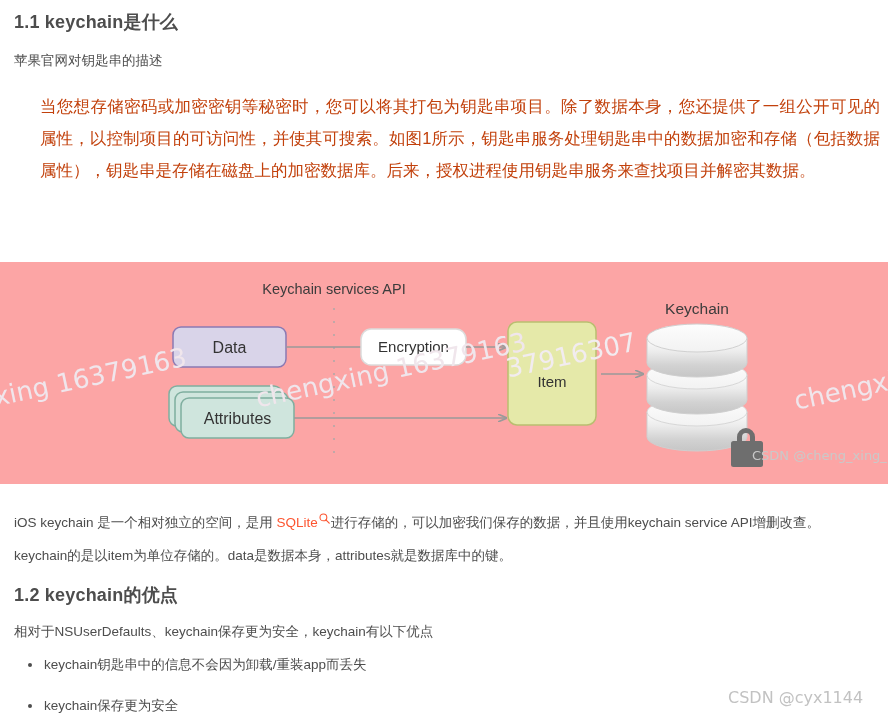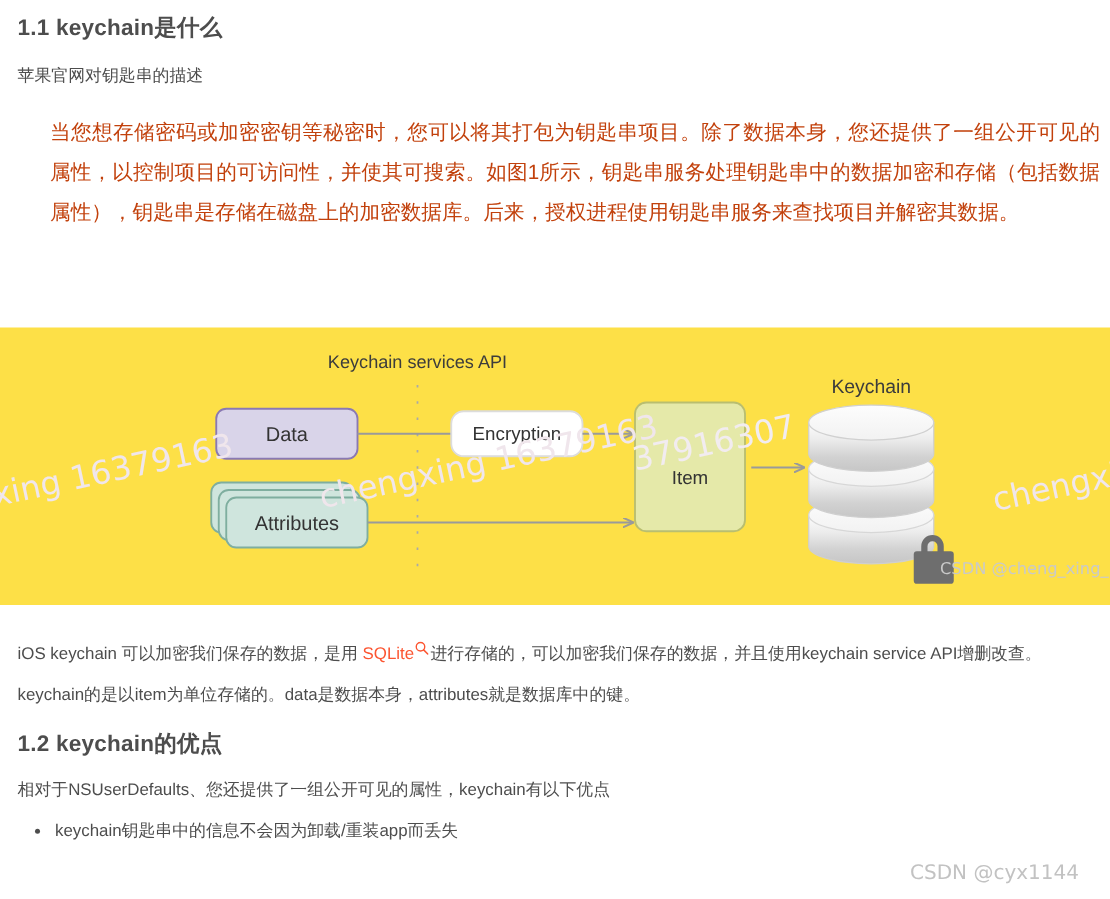--- a/index.html
+++ b/index.html
@@ -111,21 +111,21 @@
     background: #4d4d4d;
   }
 
   
   .figure {
     position: absolute;
     left: 0px;
     top: 262px;
     width: 888px;
     height: 222px;
-    background: #fde047;
+    background: #fca5a5;
   }
   .figure svg { display: block; }
 
   
   .wm {
     position: absolute;
     color: #f0e6ec;
     font-size: 26px;
     font-family: "DejaVu Sans", sans-serif;
     white-space: nowrap;
@@ -233,31 +233,32 @@
     </svg>
   </div>
 
   <div class="wm" id="wm-left">xing 16379163</div>
   <div class="wm" id="wm-mid">chengxing 16379163</div>
   <div class="wm" id="wm-item">37916307</div>
   <div class="wm" id="wm-right">chengxing</div>
   <div class="csdn-tag" id="csdn-fig">CSDN @cheng_xing_</div>
 
   <div class="body-text" id="para-ios">
-    <span>iOS keychain 可以加密我们保存的数据，是用 </span><a class="link-sqlite" href="#"><span>SQLite</span></a><span class="link-icon"><svg width="11" height="11" viewBox="0 0 11 11">
+    <span>iOS keychain 是一个相对独立的空间，是用 </span><a class="link-sqlite" href="#"><span>SQLite</span></a><span class="link-icon"><svg width="11" height="11" viewBox="0 0 11 11">
             <circle cx="4.4" cy="4.4" r="3.4" fill="none" stroke="#fc5531" stroke-width="1.1"></circle>
             <line x1="6.9" y1="6.9" x2="10.2" y2="10.2" stroke="#fc5531" stroke-width="1.2" stroke-linecap="round"></line>
           </svg></span><span>进行存储的，可以加密我们保存的数据，并且使用keychain service API增删改查。</span>
   </div>
 
   <div class="body-text" id="para-item">keychain的是以item为单位存储的。data是数据本身，attributes就是数据库中的键。</div>
 
   <div class="h2" id="heading-1-2">1.2 keychain的优点</div>
 
-  <div class="body-text" id="para-compare">相对于NSUserDefaults、您还提供了一组公开可见的属性，keychain有以下优点</div>
+  <div class="body-text" id="para-compare">相对于NSUserDefaults、keychain保存更为安全，keychain有以下优点</div>
 
   <ul class="bullet-list">
     <li>keychain钥匙串中的信息不会因为卸载/重装app而丢失</li>
+    <li>keychain保存更为安全</li>
   </ul>
 
   <div class="csdn-tag" id="csdn-bottom">CSDN @cyx1144</div>
 
 </div>
 
 </body></html>

